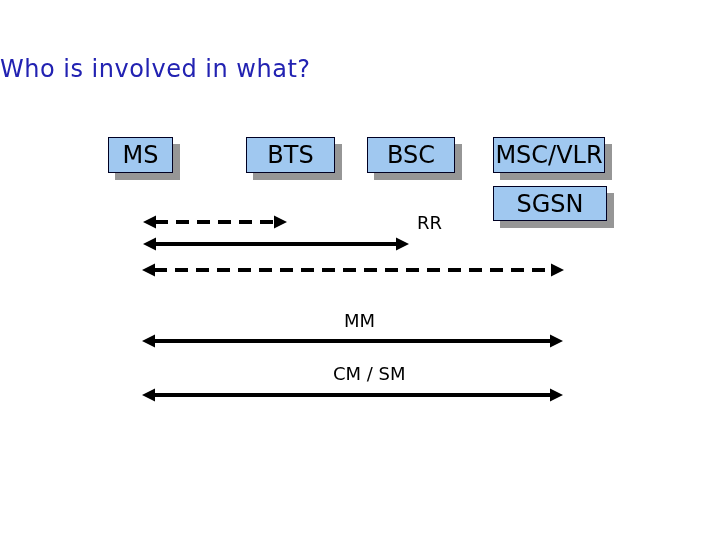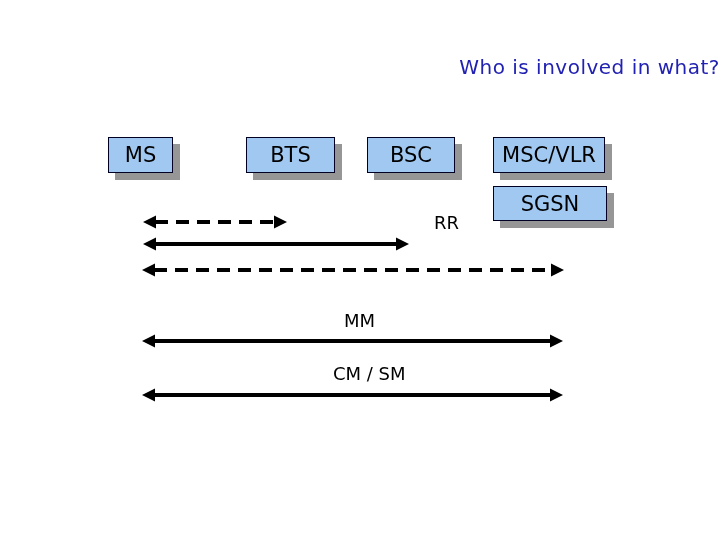--- a/index.html
+++ b/index.html
@@ -5,50 +5,50 @@
   html,body{margin:0;padding:0;}
   .slide{
     position:relative;
     width:720px;height:540px;
     background:var(--bg,#ffffff);
     font-family:"DejaVu Sans","Liberation Sans",sans-serif;
     overflow:hidden;
   }
   .title{
     position:absolute;left:0;top:55px;width:720px;
-    margin:0;text-align:right;
-    font-size:20px;font-weight:400;letter-spacing:0.5px;
+    margin:0;text-align:left;
+    font-size:24px;font-weight:400;letter-spacing:0.5px;
     color:var(--title-color,#2222b2);
   }
   .arrow-layer{
     position:absolute;left:0;top:0;width:720px;height:540px;
     pointer-events:none;
   }
   .box{
     position:absolute;
     box-sizing:border-box;
     height:36px;
     background:var(--box-fill,#a0c8f0);
     border:1.5px solid var(--box-border,#000022);
     box-shadow:7px 7px 0 var(--box-shadow,#969696);
     display:flex;align-items:center;justify-content:center;
-    font-size:21px;color:#000;
+    font-size:24px;color:#000;
   }
   .box-ms{left:108px;top:137px;width:65px;}
   .box-bts{left:246px;top:137px;width:89px;}
   .box-bsc{left:367px;top:137px;width:88px;}
   .box-msc-vlr{left:493px;top:137px;width:112px;}
   .box-sgsn{left:493px;top:186px;width:114px;height:35px;}
   .plabel{
     position:absolute;
     font-size:18px;line-height:21px;
     color:var(--label-color,#000);
     white-space:pre;
   }
-  .label-rr{left:417px;top:212px;margin-left:17px;}
+  .label-rr{left:417px;top:212px;}
   .label-mm{left:344px;top:310px;}
   .label-cm-sm{left:333px;top:363px;}
 </style>
 </head>
 <body>
 
 <div class="slide" style="--bg: #ffffff; --title-color: #2222b2; --box-fill: #a0c8f0; --box-border: #000022; --box-shadow: #969696; --label-color: #000000;">
 
   <h1 class="title">Who is involved in what?</h1>
 

